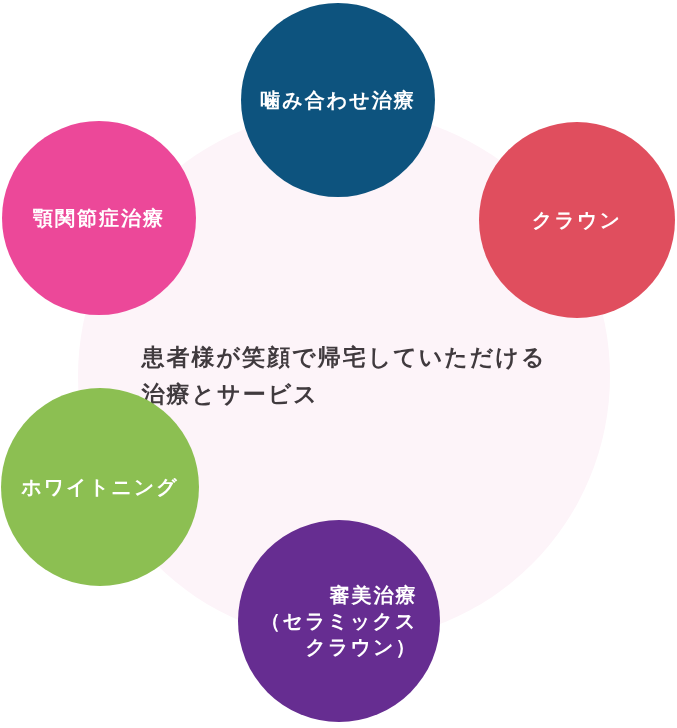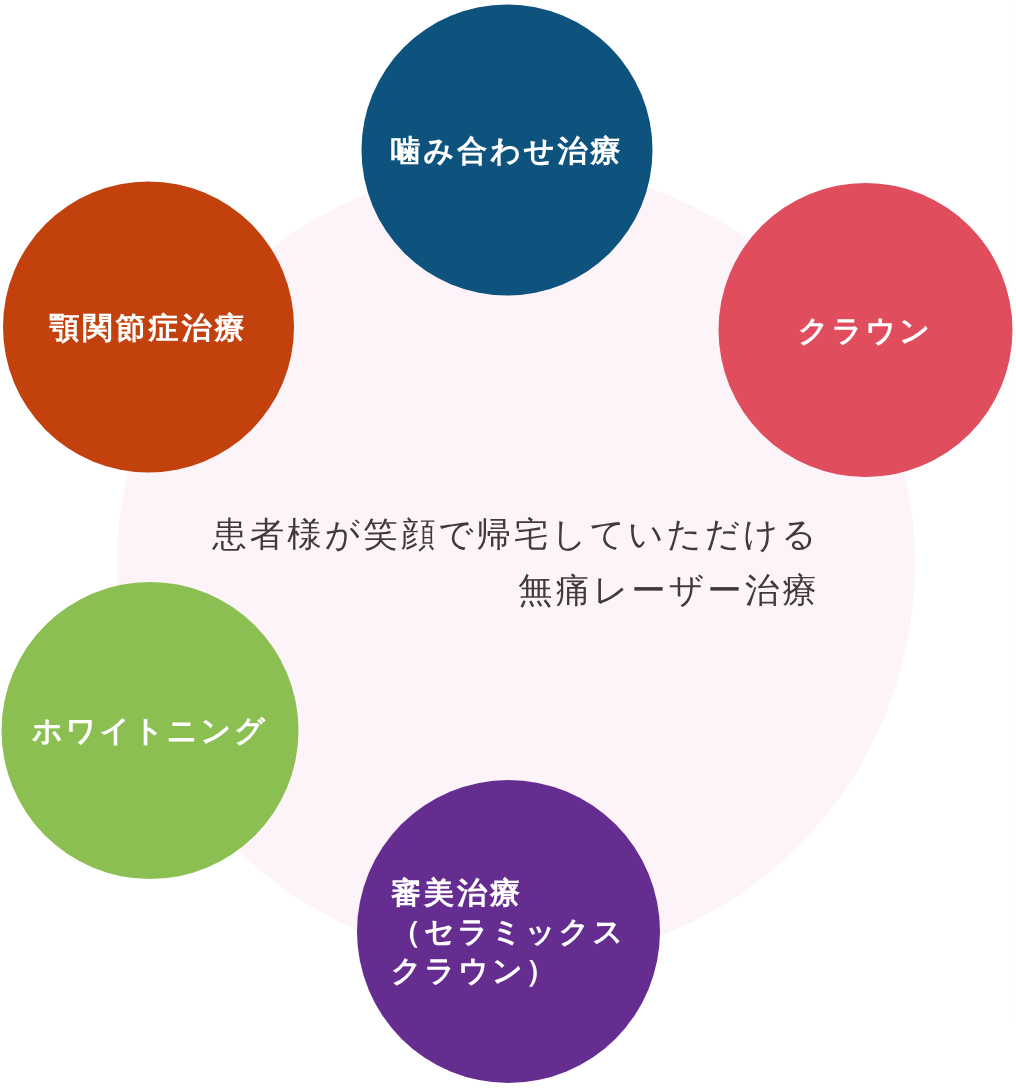--- a/index.html
+++ b/index.html
@@ -29,56 +29,56 @@
     left: 78px;
     top: 110px;
     width: 532px;
     height: 532px;
     background: #fdf4f9;
     z-index: 1;
   }
   .center-text {
     color: #403a3e;
     font-size: 23px;
-    font-weight: normal;
+    font-weight: bold;
     letter-spacing: 2px;
     line-height: 1.6;
-    text-align: right;
+    text-align: left;
     white-space: nowrap;
   }
   .center-text .line { display: block; }
   
   .node {
     z-index: 2;
     color: #ffffff;
     font-size: 20px;
     font-weight: bold;
     letter-spacing: 2px;
     line-height: 1.3;
   }
   .node .node-label {
     white-space: pre-line;
-    text-align: left;
+    text-align: right;
   }
   .node-top          { left: 241px; top: 3px;   width: 194px; height: 194px; }
   .node-top-right    { left: 479px; top: 122px; width: 196px; height: 196px; }
   .node-bottom-right { left: 474px; top: 372px; width: 198px; height: 198px; }
   .node-bottom       { left: 238px; top: 520px; width: 202px; height: 202px; }
   .node-bottom-left  { left: 1px;   top: 388px; width: 198px; height: 198px; }
   .node-top-left     { left: 2px;   top: 121px; width: 194px; height: 194px; }
 </style>
 </head>
 <body>
 
 <div class="stage">
 
   <div class="circle center-circle" style="background: rgb(253, 244, 249);">
     <div class="center-text" style="color: rgb(64, 58, 62);">
       <span class="line">患者様が笑顔で帰宅していただける</span>
-      <span class="line">無痛レーザー治療</span>
+      <span class="line">治療とサービス</span>
     </div>
   </div>
 
   <div class="circle node node-top" style="background: rgb(13, 83, 126); color: rgb(255, 255, 255);">
     <span class="node-label">噛み合わせ治療</span>
   </div>
 
   <div class="circle node node-top-right" style="background: rgb(224, 78, 94); color: rgb(255, 255, 255);">
     <span class="node-label">クラウン</span>
   </div>
@@ -87,17 +87,17 @@
   <div class="circle node node-bottom-left" style="background: rgb(140, 191, 82); color: rgb(255, 255, 255);">
     <span class="node-label">ホワイトニング</span>
   </div>
 
   <div class="circle node node-bottom" style="background: rgb(102, 45, 145); color: rgb(255, 255, 255);">
     <span class="node-label">審美治療
 （セラミックス
 クラウン）</span>
   </div>
 
-  <div class="circle node node-top-left" style="background: #c2410c; color: rgb(255, 255, 255);">
+  <div class="circle node node-top-left" style="background: #ec4899; color: rgb(255, 255, 255);">
     <span class="node-label">顎関節症治療</span>
   </div>
 
 </div>
 
 </body></html>

